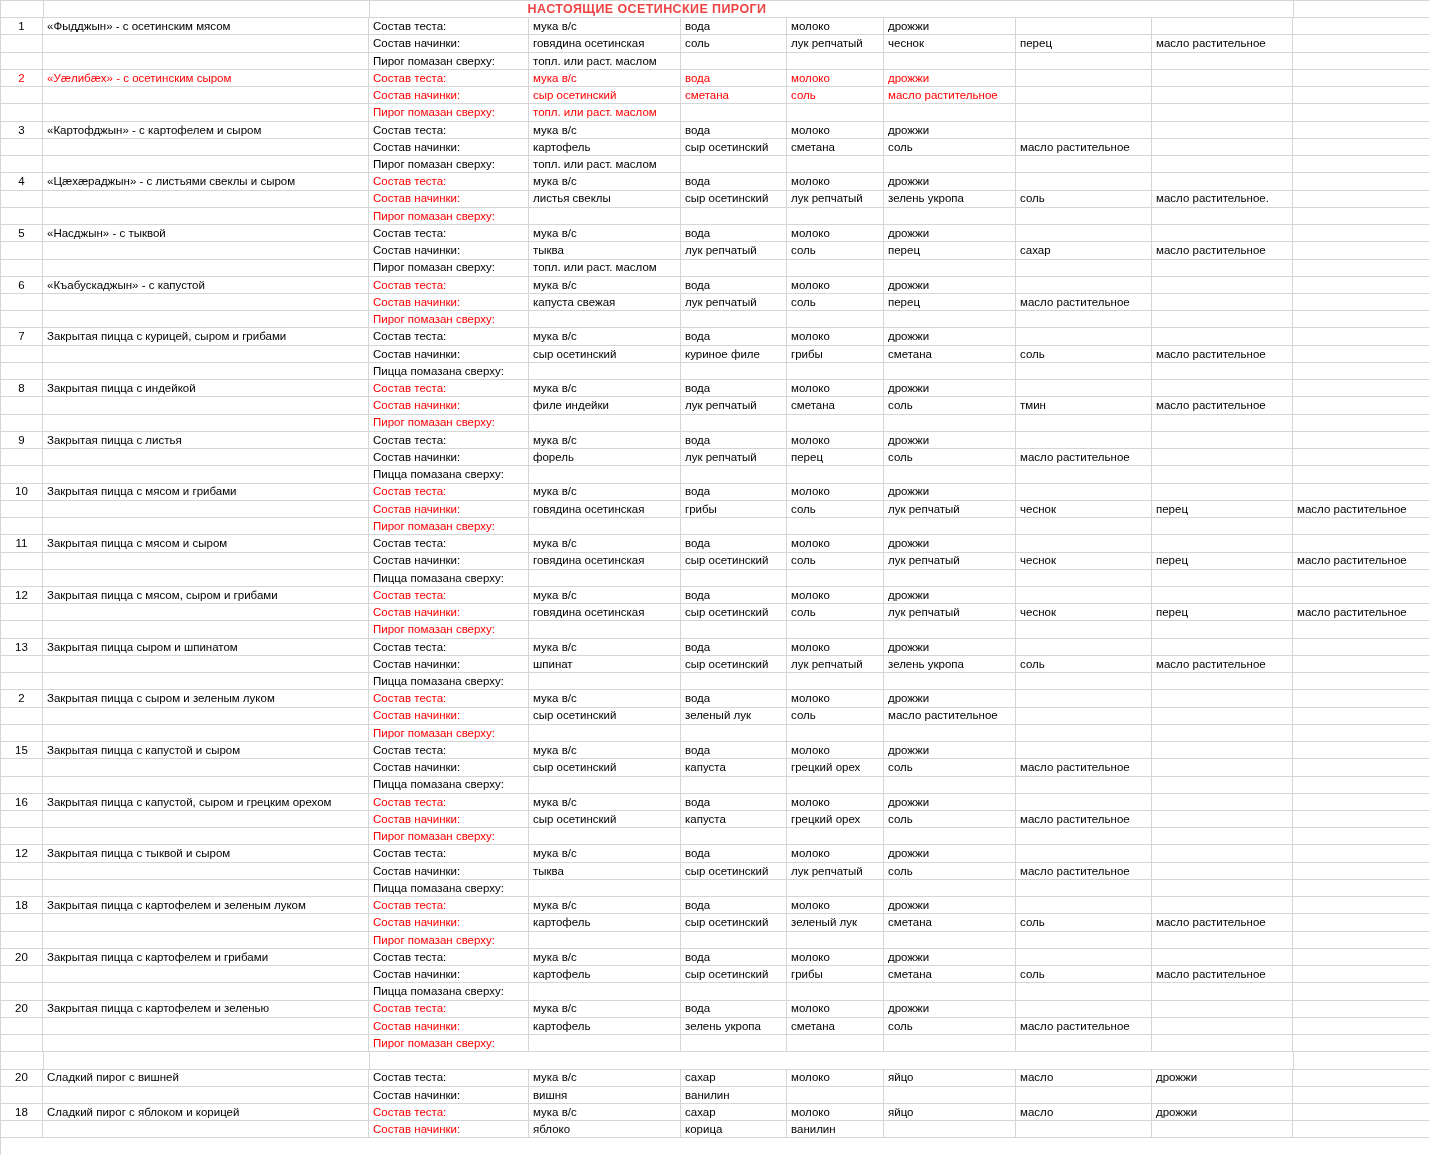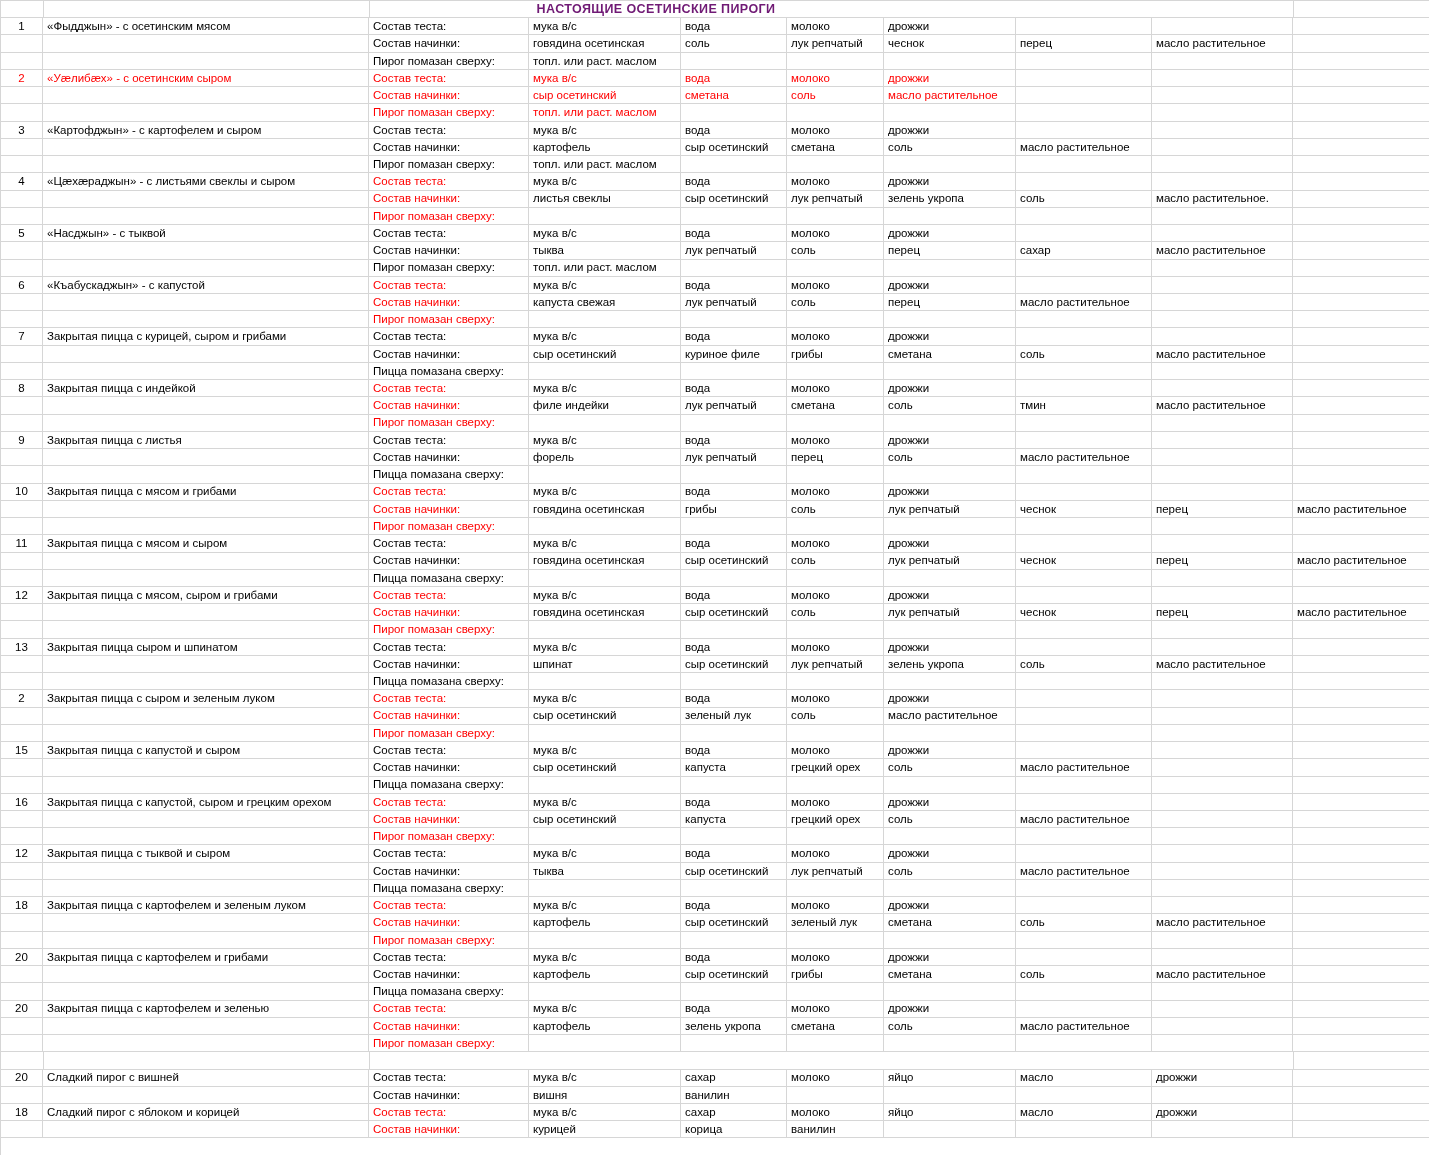--- a/index.html
+++ b/index.html
@@ -35,23 +35,22 @@
     grid-column:1 / 11;
     position:relative;
     box-sizing:border-box;
     border-bottom:1px solid #d6d6d6;
     background:#ffffff;
   }
   .vline { position:absolute; top:0; width:1px; height:100%; background:#d6d6d6; }
   .title-text {
     position:absolute; left:0; top:0; width:1292px; height:100%;
     display:flex; align-items:center; justify-content:center;
-    color:#701a75; font-weight:bold; font-size:12.5px;
+    color:#ef4444; font-weight:bold; font-size:12.5px;
     letter-spacing:0.4px;
-    padding-left:9px;
   }
 </style>
 </head>
 <body>
 
 <div id="frame">
   <div id="sheet">
       <div class="title-cell">
         <span class="vline" style="left: 42px;"></span>
         <span class="vline" style="left: 368px;"></span>
@@ -689,21 +688,21 @@
       <div class="cell">мука в/с</div>
       <div class="cell">сахар</div>
       <div class="cell">молоко</div>
       <div class="cell">яйцо</div>
       <div class="cell">масло</div>
       <div class="cell">дрожжи</div>
       <div class="cell"></div>
       <div class="cell num"></div>
       <div class="cell"></div>
       <div class="cell red">Состав начинки:</div>
-      <div class="cell">курицей</div>
+      <div class="cell">яблоко</div>
       <div class="cell">корица</div>
       <div class="cell">ванилин</div>
       <div class="cell"></div>
       <div class="cell"></div>
       <div class="cell"></div>
       <div class="cell"></div>
     </div>
 </div>
 
 </body></html>

